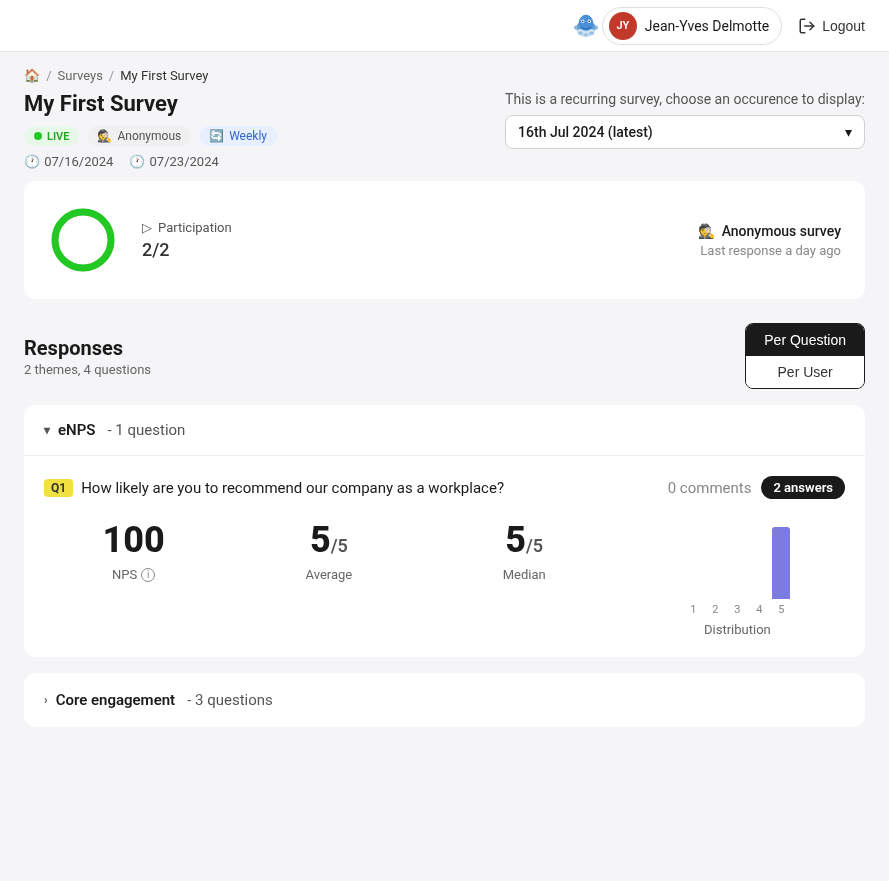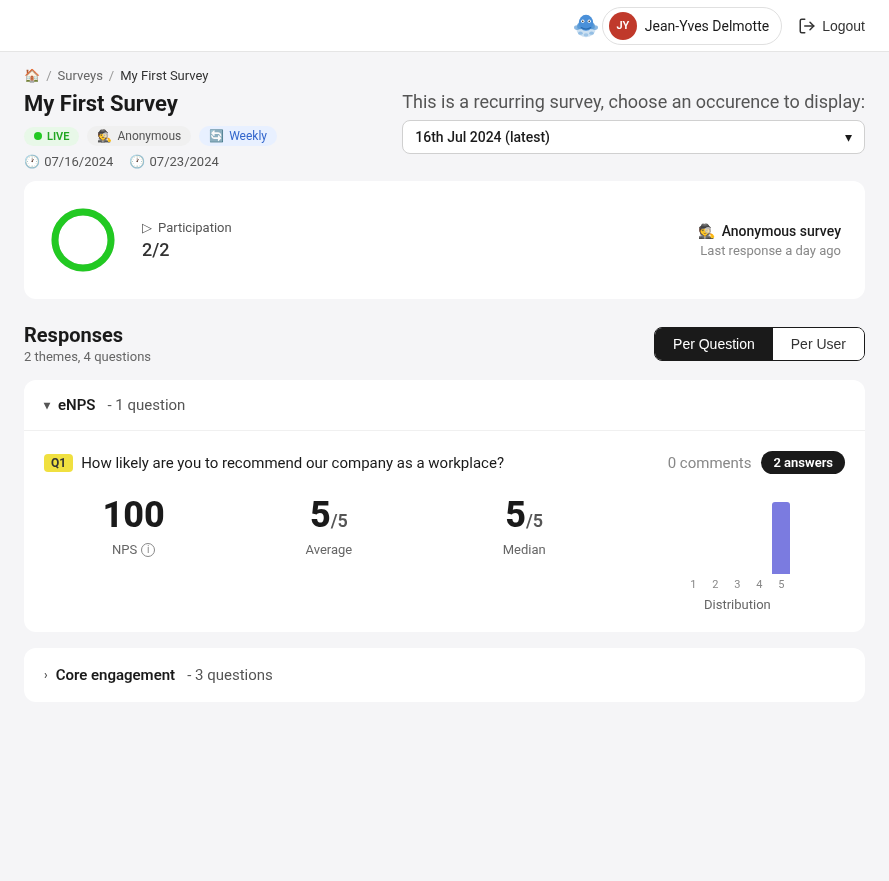--- a/index.html
+++ b/index.html
@@ -29,41 +29,41 @@
     .survey-badges { display: flex; align-items: center; gap: 8px; margin-bottom: 8px; }
     .badge-live { display: flex; align-items: center; gap: 5px; background: #e8f8e8; color: #22a722; border-radius: 20px; padding: 3px 10px; font-size: 11px; font-weight: 600; }
     .badge-live .dot { width: 8px; height: 8px; border-radius: 50%; background: #22c922; }
     .badge-anon { display: flex; align-items: center; gap: 5px; background: #f0f0f0; color: #555; border-radius: 20px; padding: 3px 10px; font-size: 12px; }
     .badge-weekly { display: flex; align-items: center; gap: 5px; background: #e8f0ff; color: #3366cc; border-radius: 20px; padding: 3px 10px; font-size: 12px; }
     .survey-dates { display: flex; align-items: center; gap: 16px; color: #555; font-size: 13px; }
     .date-item { display: flex; align-items: center; gap: 4px; }
 
     
     .recurring-section { text-align: right; }
-    .recurring-label { font-size: 18px; color: #555; margin-bottom: 8px; }
+    .recurring-label { font-size: 14px; color: #555; margin-bottom: 8px; }
     .occurrence-dropdown { display: flex; align-items: center; justify-content: space-between; border: 1.5px solid #d0d0d0; border-radius: 8px; padding: 8px 12px; min-width: 220px; background: white; cursor: pointer; font-size: 14px; font-weight: 500; }
 
     
     .participation-card { background: white; border-radius: 12px; padding: 24px; margin-bottom: 24px; display: flex; align-items: center; justify-content: space-between; }
     .participation-left { display: flex; align-items: center; gap: 24px; }
     .circle-container { position: relative; width: 70px; height: 70px; }
     .circle-svg { width: 70px; height: 70px; transform: rotate(-90deg); }
     .participation-text { }
     .participation-label { font-size: 13px; color: #555; margin-bottom: 4px; display: flex; align-items: center; gap: 6px; }
     .participation-percent { font-size: 42px; font-weight: 700; color: #22c922; display: flex; align-items: baseline; gap: 8px; }
     .participation-fraction { font-size: 18px; color: #333; font-weight: 500; }
     .participation-right { text-align: right; }
     .anon-survey { font-size: 14px; font-weight: 500; display: flex; align-items: center; gap: 6px; justify-content: flex-end; }
     .last-response { color: #888; font-size: 13px; margin-top: 4px; }
 
     
     .responses-header { display: flex; align-items: center; justify-content: space-between; margin-bottom: 16px; }
     .responses-title { font-size: 20px; font-weight: 700; }
     .responses-subtitle { font-size: 13px; color: #666; margin-top: 2px; }
-    .toggle-group { display: flex; border-radius: 8px; overflow: hidden; border: 1.5px solid #1a1a1a; }
+    .toggle-group { display: flex; border-radius: 8px; overflow: hidden; border: 1.5px solid #1a1a1a; flex-direction: column; }
     .toggle-btn { padding: 8px 18px; font-size: 14px; font-weight: 500; cursor: pointer; border: none; background: white; color: #333; }
     .toggle-btn.active { background: #1a1a1a; color: white; }
 
     
     .theme-section { background: white; border-radius: 12px; margin-bottom: 16px; overflow: hidden; }
     .theme-header { display: flex; align-items: center; gap: 8px; padding: 16px 20px; cursor: pointer; font-size: 15px; font-weight: 600; border-bottom: 1px solid #f0f0f0; }
     .theme-label { color: #555; font-weight: 400; margin-left: 4px; }
 
     
     .question-card { padding: 20px; }

